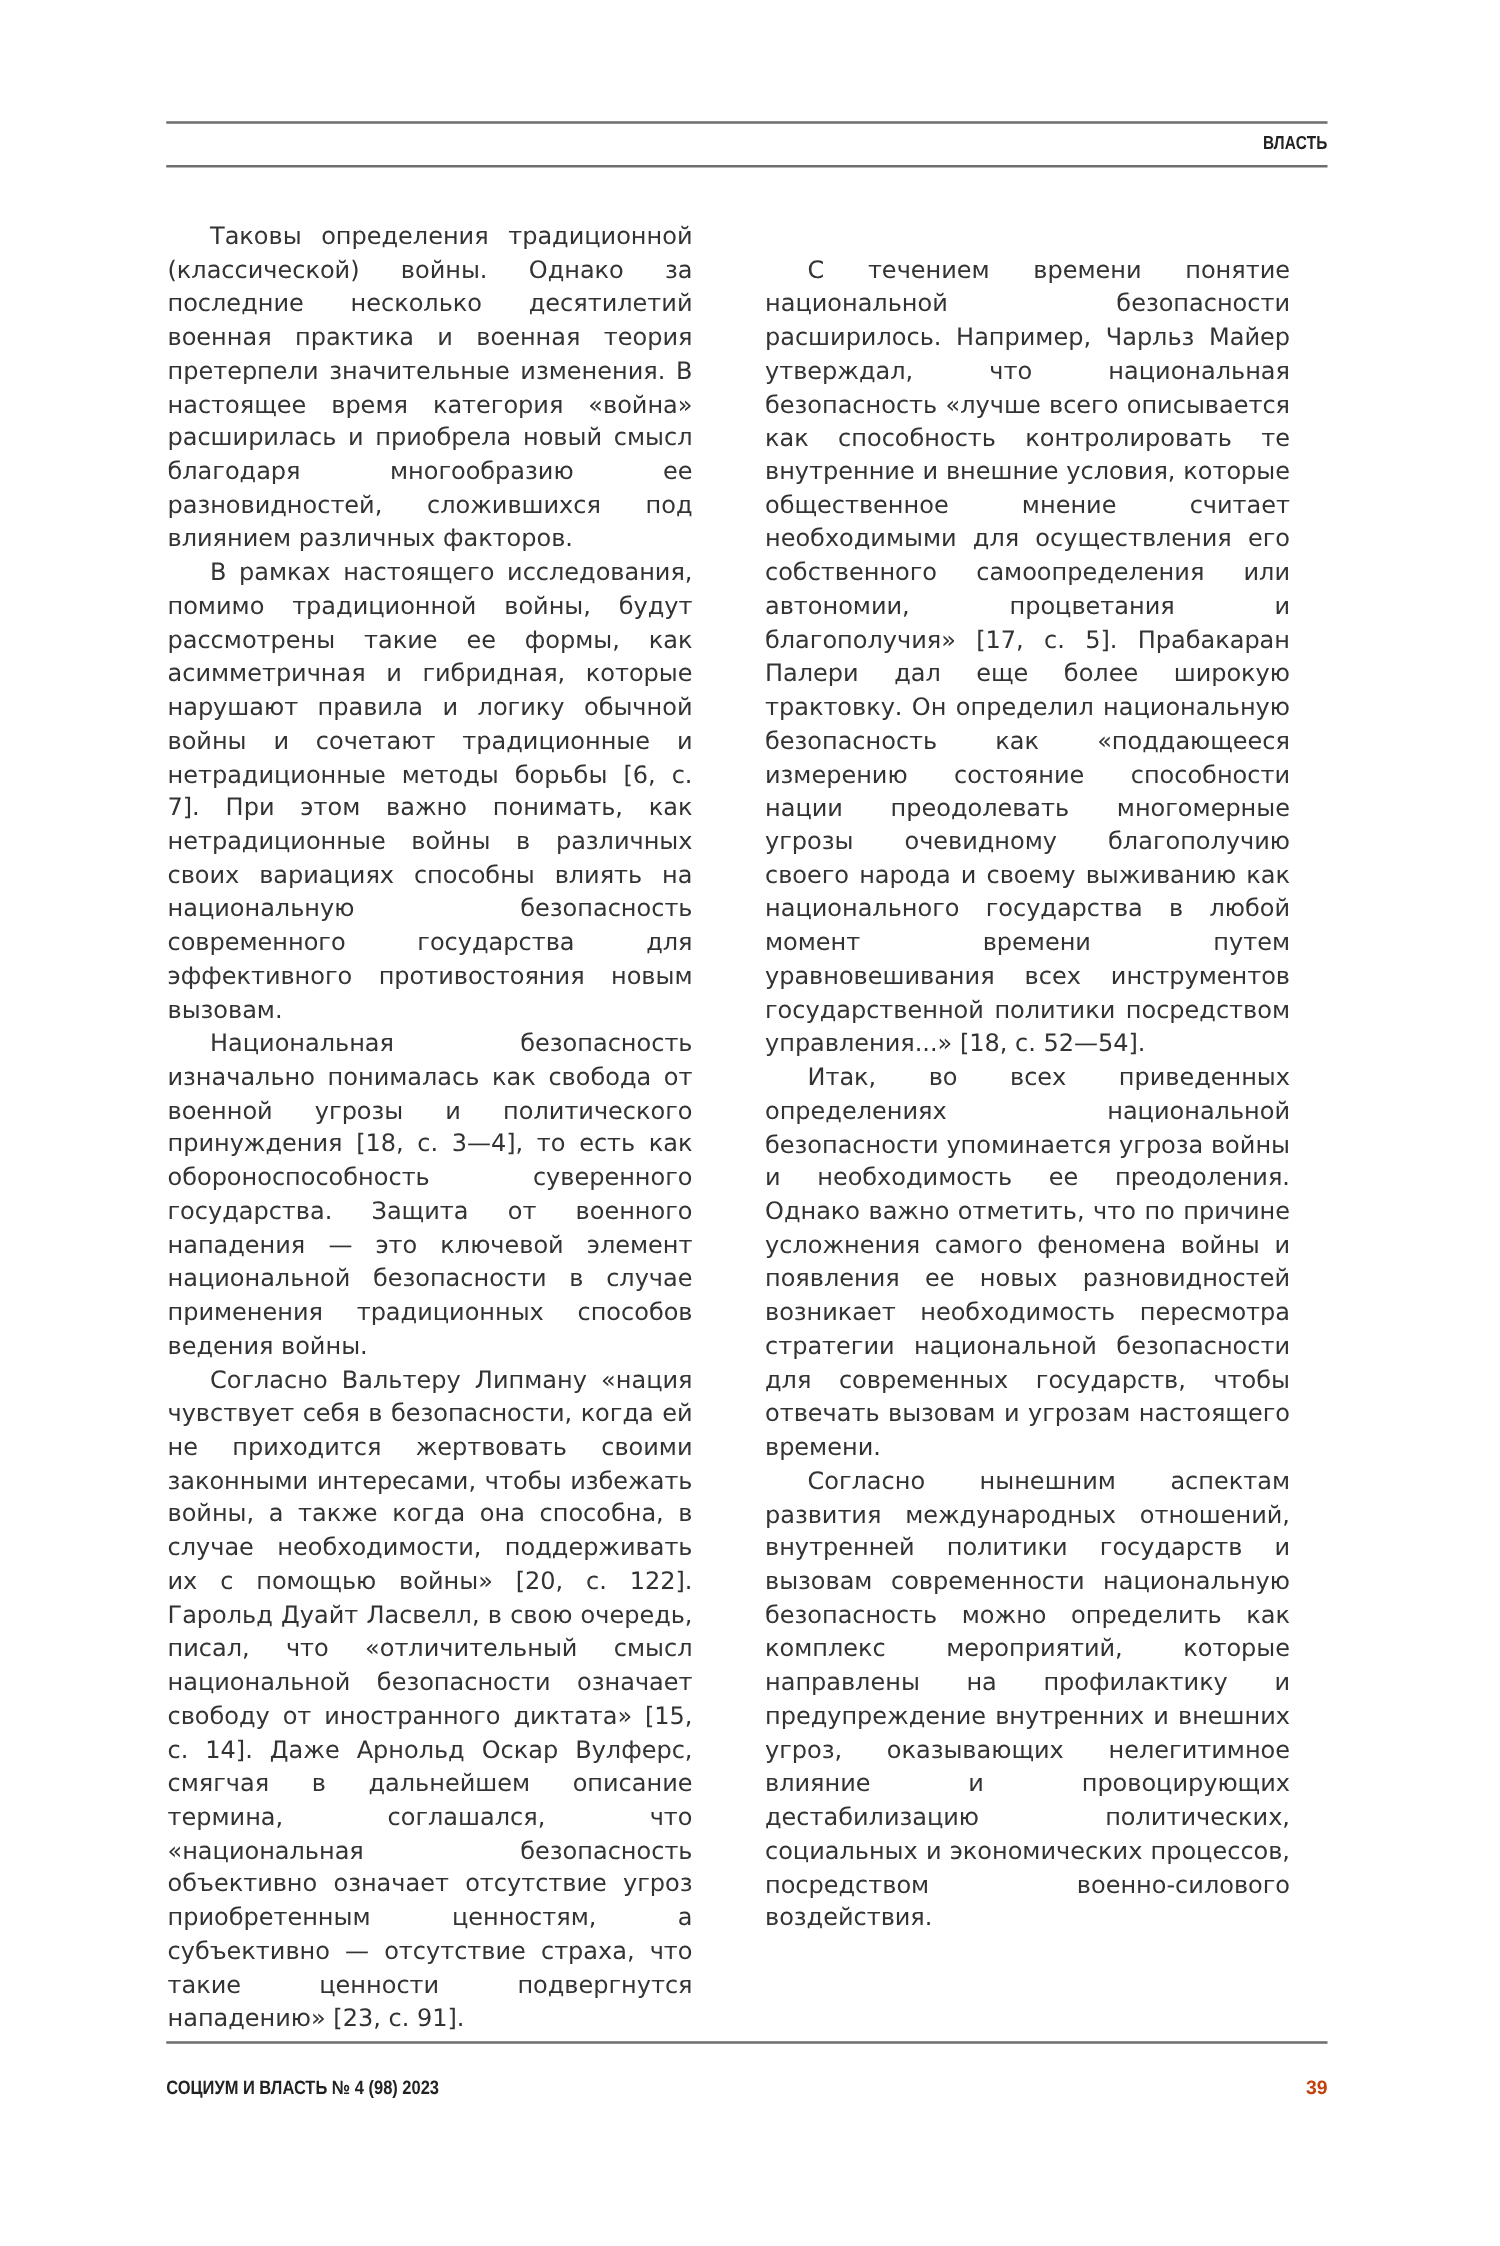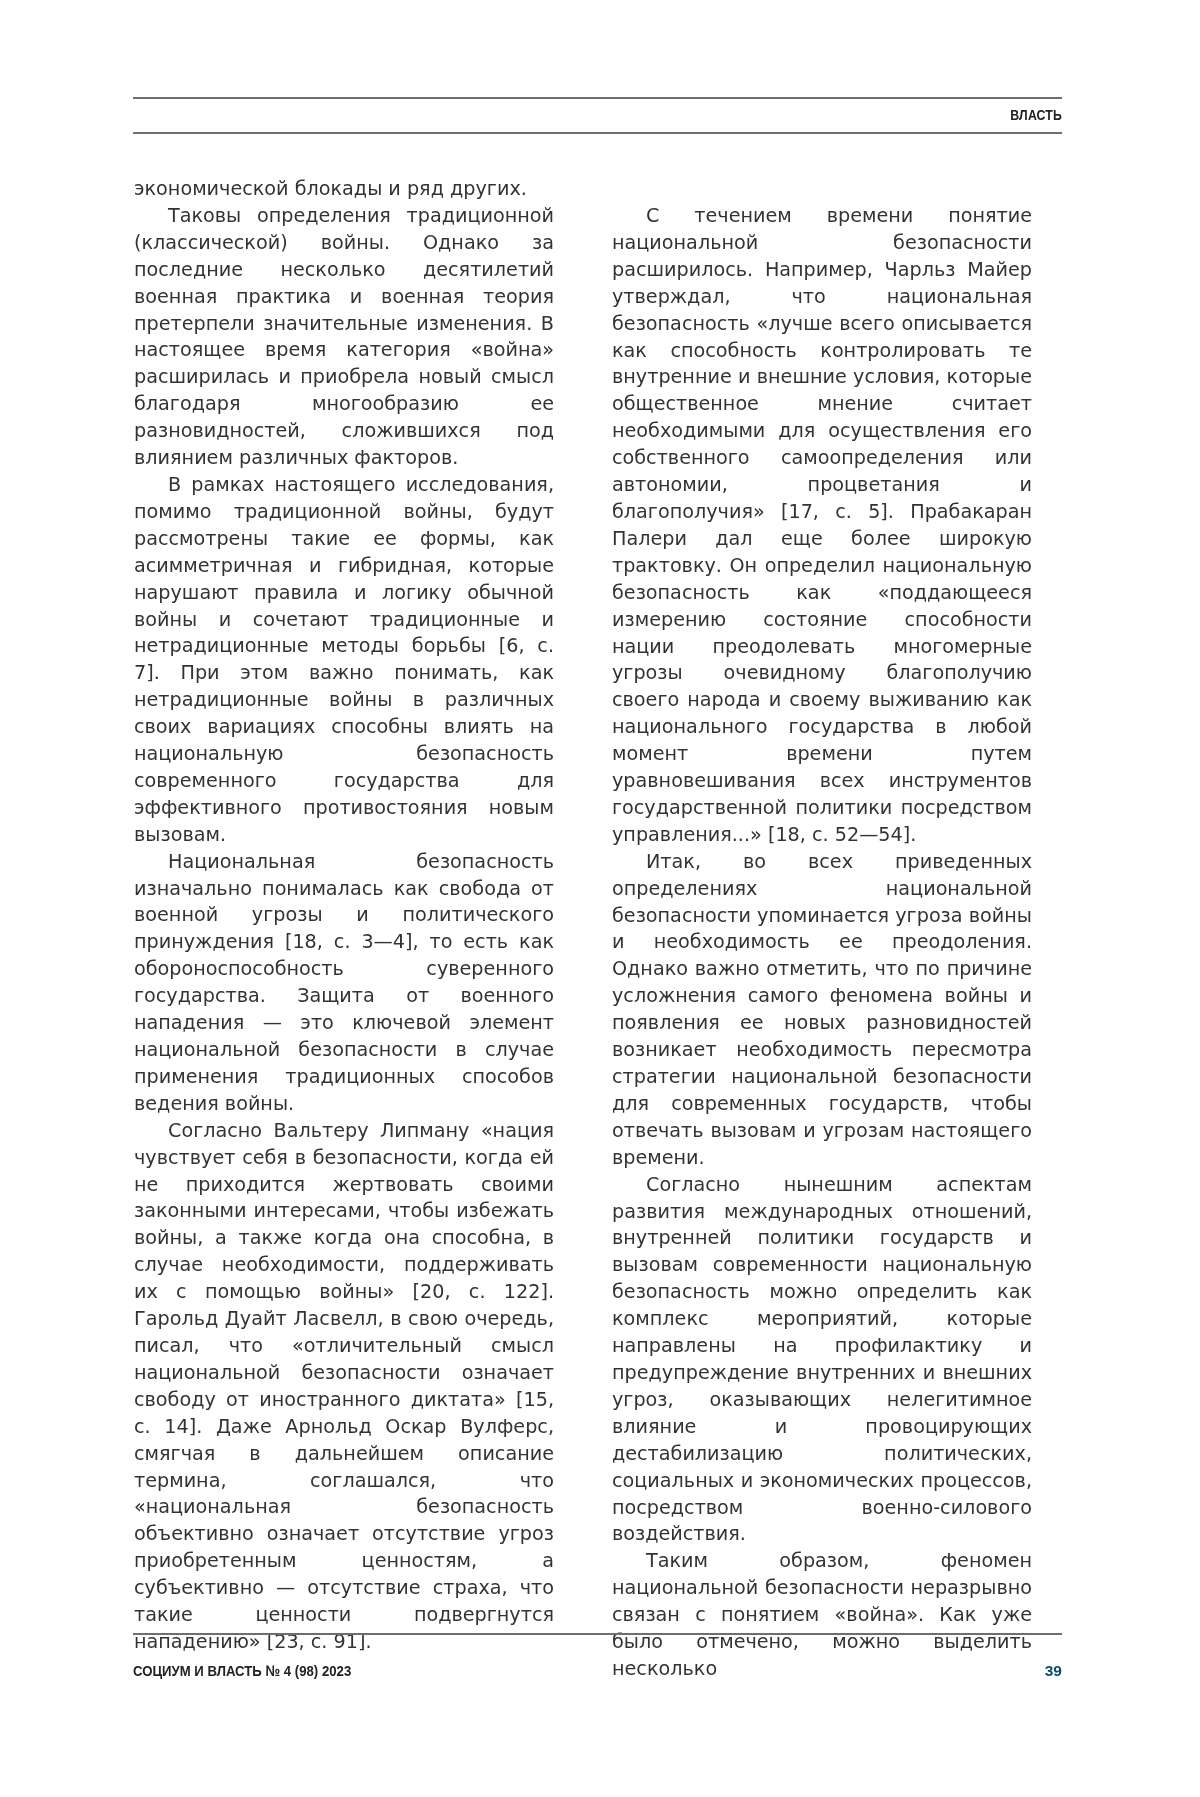--- a/index.html
+++ b/index.html
@@ -10,46 +10,44 @@
   .rule-top2 { top: 132px; }
   .rule-bottom { top: 1633px; }
   .running-head { position: absolute; top: 106px; right: 138px;
                   font-family: "Liberation Sans", sans-serif; font-weight: bold;
                   font-size: 15px; letter-spacing: 0.2px; color: #222; transform: scaleX(0.82); transform-origin: right center; }
   .footer-journal { position: absolute; top: 1662px; left: 133px;
                     font-family: "Liberation Sans", sans-serif; font-weight: bold;
                     font-size: 15.5px; color: #222; transform: scaleX(0.85); transform-origin: left center; }
   .footer-page { position: absolute; top: 1662px; right: 138px;
                  font-family: "Liberation Sans", sans-serif; font-weight: bold;
-                 font-size: 15.5px; color: #0c4a6e; }
+                 font-size: 15.5px; color: #c2410c; }
   .col { position: absolute; top: 176px; width: 420px;
          font-size: 19.2px; line-height: 26.9px; text-align: justify;
          hyphens: manual; color: #333; }
   .col-left { left: 134px; }
   .col-right { left: 612px; margin-top: 27px; }
   .col p { margin: 0; text-indent: 34px; }
   .col p.noindent { text-indent: 0; }
 </style>
 </head>
 <body>
 
 <div class="rule rule-top1"></div>
 <div class="running-head">ВЛАСТЬ</div>
 <div class="rule rule-top2"></div>
 
 <div class="col col-left">
-  <p class="noindent">экономической блокады и ряд других.</p>
   <p>Таковы определения традиционной (классической) войны. Однако за последние несколько десятилетий военная практика и военная теория претерпели значительные изменения. В настоящее время категория «война» расширилась и приобрела новый смысл благодаря многообразию ее разновидностей, сложившихся под влиянием различных факторов.</p>
   <p>В рамках настоящего исследования, помимо традиционной войны, будут рассмотрены такие ее формы, как асимметричная и гибридная, которые нарушают правила и логику обычной войны и сочетают традиционные и нетрадиционные методы борьбы [6, с. 7]. При этом важно понимать, как нетрадиционные войны в различных своих вариациях способны влиять на национальную безопасность современного государства для эффективного противостояния новым вызовам.</p>
   <p>Национальная безопасность изначально понималась как свобода от военной угрозы и политического принуждения [18, с. 3—4], то есть как обороноспособность суверенного государства. Защита от военного нападения — это ключевой элемент национальной безопасности в случае применения традиционных способов ведения войны.</p>
   <p>Согласно Вальтеру Липману «нация чувствует себя в безопасности, когда ей не приходится жертвовать своими законными интересами, чтобы избежать войны, а также когда она способна, в случае необходимости, поддерживать их с помощью войны» [20, с. 122]. Гарольд Дуайт Ласвелл, в свою очередь, писал, что «отличительный смысл национальной безопасности означает свободу от иностранного диктата» [15, с. 14]. Даже Арнольд Оскар Вулферс, смягчая в дальнейшем описание термина, соглашался, что «национальная безопасность объективно означает отсутствие угроз приобретенным ценностям, а субъективно — отсутствие страха, что такие ценности подвергнутся нападению» [23, с. 91].</p>
 </div>
 
 <div class="col col-right">
   <p>С течением времени понятие национальной безопасности расширилось. Например, Чарльз Майер утверждал, что национальная безопасность «лучше всего описывается как способность контролировать те внутренние и внешние условия, которые общественное мнение считает необходимыми для осуществления его собственного самоопределения или автономии, процветания и благополучия» [17, с. 5]. Прабакаран Палери дал еще более широкую трактовку. Он определил национальную безопасность как «поддающееся измерению состояние способности нации преодолевать многомерные угрозы очевидному благополучию своего народа и своему выживанию как национального государства в любой момент времени путем уравновешивания всех инструментов государственной политики посредством управления...» [18, с. 52—54].</p>
   <p>Итак, во всех приведенных определениях национальной безопасности упоминается угроза войны и необходимость ее преодоления. Однако важно отметить, что по причине усложнения самого феномена войны и появления ее новых разновидностей возникает необходимость пересмотра стратегии национальной безопасности для современных государств, чтобы отвечать вызовам и угрозам настоящего времени.</p>
   <p>Согласно нынешним аспектам развития международных отношений, внутренней политики государств и вызовам современности национальную безопасность можно определить как комплекс мероприятий, которые направлены на профилактику и предупреждение внутренних и внешних угроз, оказывающих нелегитимное влияние и провоцирующих дестабилизацию политических, социальных и экономических процессов, посредством военно-силового воздействия.</p>
-  <p>Таким образом, феномен национальной безопасности неразрывно связан с понятием «война». Как уже было отмечено, можно выделить несколько</p>
 </div>
 
 <div class="rule rule-bottom"></div>
 <div class="footer-journal">СОЦИУМ И ВЛАСТЬ № 4 (98) 2023</div>
 <div class="footer-page">39</div>
 
 </body></html>

